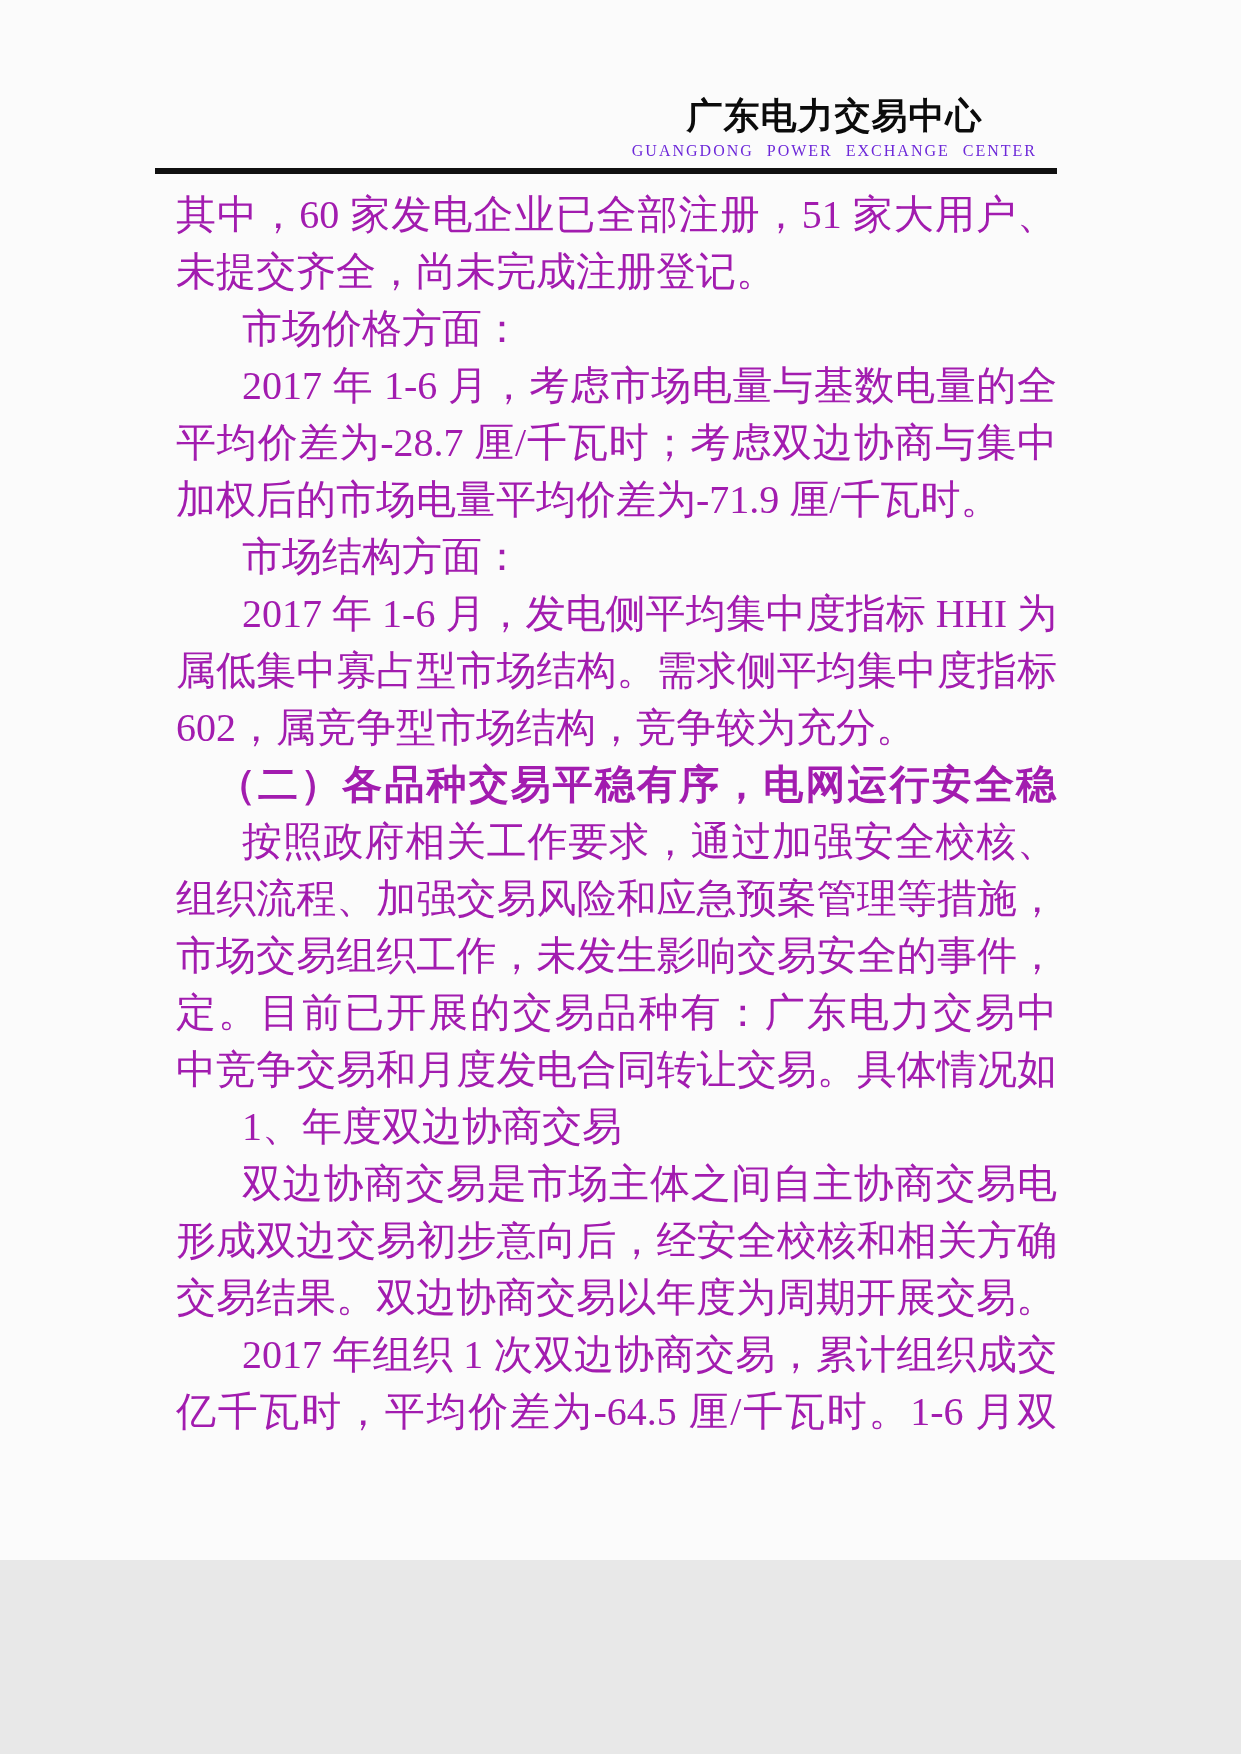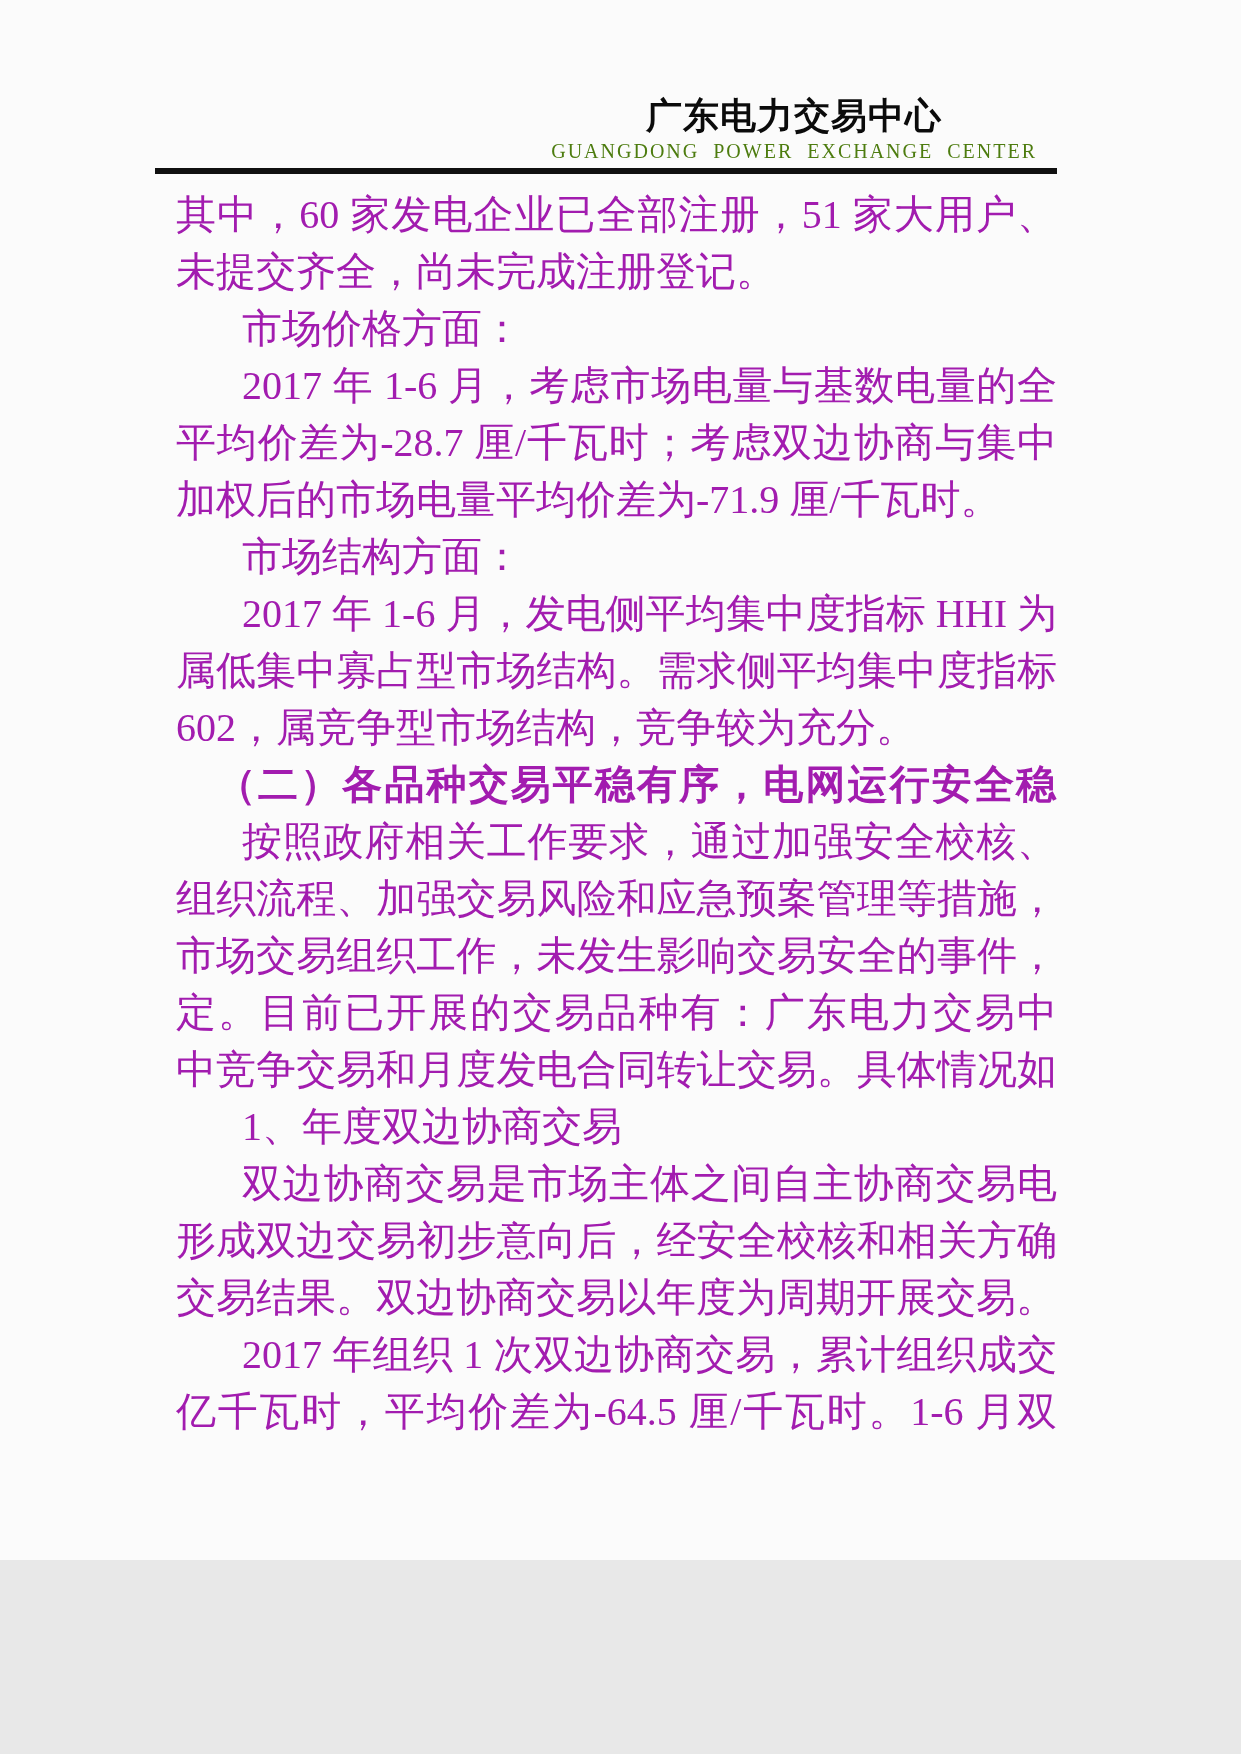--- a/index.html
+++ b/index.html
@@ -21,26 +21,26 @@
     font-family:"DejaVu Sans","Liberation Sans",sans-serif;
     font-weight:bold;
     font-size:36px;
     line-height:40px;
     letter-spacing:1px;
     color:#0b0b0b;
     white-space:nowrap;
   }
   .header-sub{
     font-family:"Liberation Serif","DejaVu Serif",serif;
-    font-size:20px;
+    font-size:16px;
     line-height:24px;
     letter-spacing:2px;
     word-spacing:7px;
     margin-top:3px;
-    color:#4d7c0f;
+    color:#6d28d9;
     white-space:nowrap;
   }
   .rule{
     position:absolute;left:155px;top:168px;
     width:902px;height:6px;background:#101010;
   }
   
   .doc{
     position:absolute;left:176px;top:186px;width:881px;
     font-size:40px;

